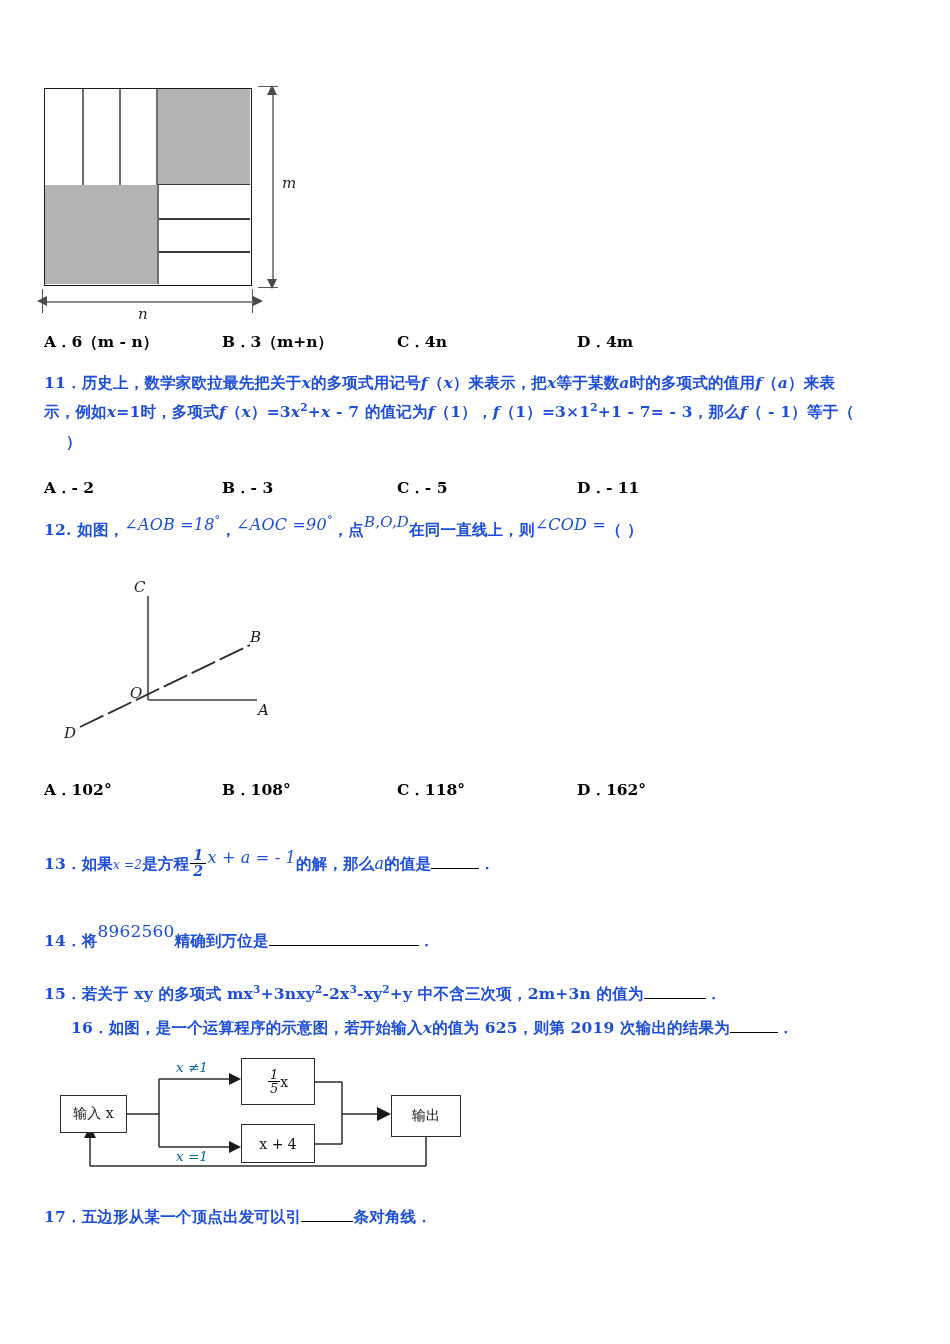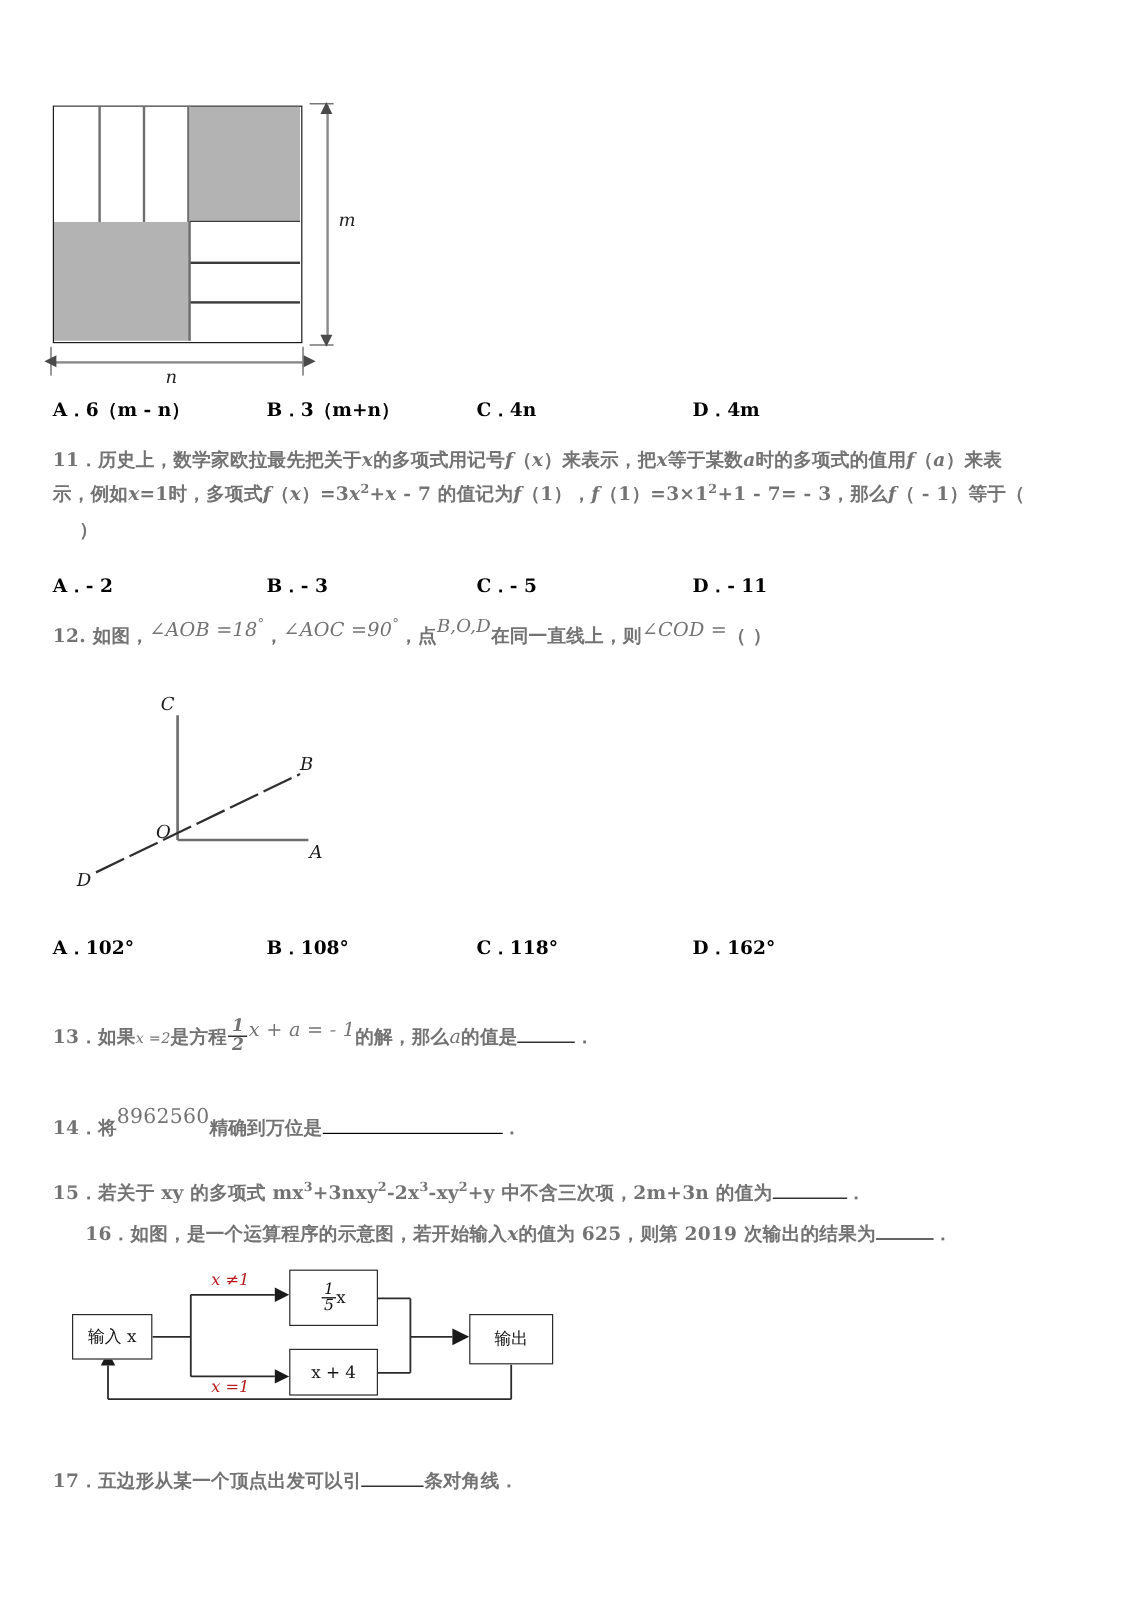--- a/index.html
+++ b/index.html
@@ -22,21 +22,21 @@
     height: 1344px;
     padding: 0;
   }
 
   
   .qtext {
     font-family: "DejaVu Serif", "Liberation Serif", serif;
     font-size: 15.5px;
     font-weight: bold;
     line-height: 1.9;
-    color: #737373;
+    color: #1d4ed8;
     letter-spacing: 0.2px;
   }
   .qtext .it {
     font-style: italic;
     font-family: "DejaVu Serif", "Liberation Serif", serif;
   }
   .serif-light {
     font-weight: normal;
     font-family: "DejaVu Serif", "Liberation Serif", serif;
   }
@@ -180,21 +180,21 @@
     justify-content: center;
     font-family: "DejaVu Serif", "Liberation Serif", serif;
     font-size: 14px;
     color: #111;
   }
   #fig-flow .flabel {
     position: absolute;
     font-family: "DejaVu Serif", "Liberation Serif", serif;
     font-size: 13.5px;
     font-style: italic;
-    color: #b91c1c;
+    color: #0369a1;
   }
   #fig-flow svg { position: absolute; left: 0; top: 0; }
   .fsmallfrac {
     display: inline-flex; flex-direction: column; text-align: center;
     line-height: 1.02; font-size: 13px; font-style: italic;
     vertical-align: middle;
   }
   .fsmallfrac .num { border-bottom: 1.2px solid #000; padding: 0 2px; }
   .fsmallfrac .den { padding: 0 2px; }
 </style>
@@ -379,17 +379,17 @@
     </div>
 
     <div class="fbox" style="left:339px; top:37px; width:70px; height:42px;">
       <span>输出</span>
     </div>
 
     <div class="flabel" style="left:124px; top:1px;">x ≠1</div>
     <div class="flabel" style="left:124px; top:90px;">x =1</div>
   </div>
 
-  <div class="abs qtext" style="left:44px; top:1205px; width:880px; line-height:1.5;margin-top:17px;">
+  <div class="abs qtext" style="left:44px; top:1205px; width:880px; line-height:1.5;">
     <span>17．</span><span>五边形从某一个顶点出发可以引</span><span class="blank" style="width:52px;"></span><span>条对角线．</span>
   </div>
 
 </div>
 
 </body></html>

